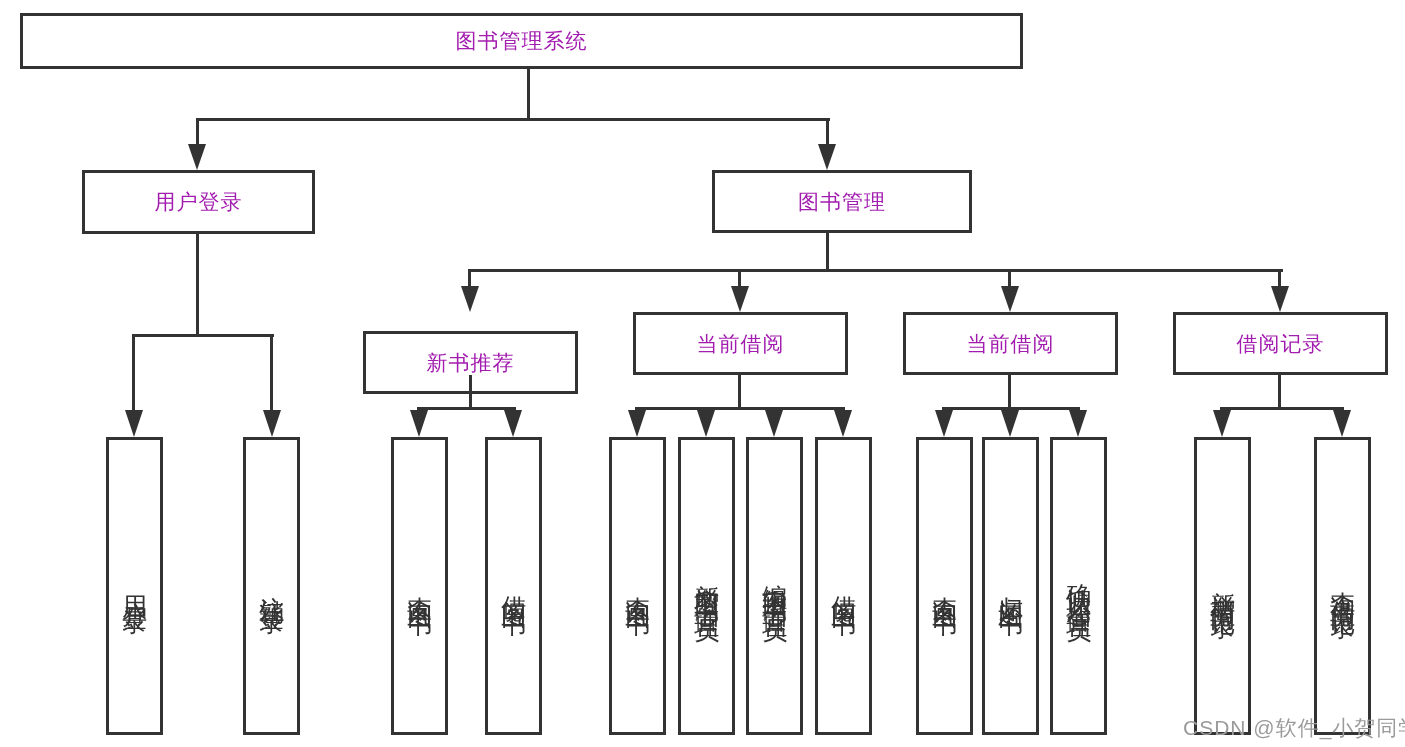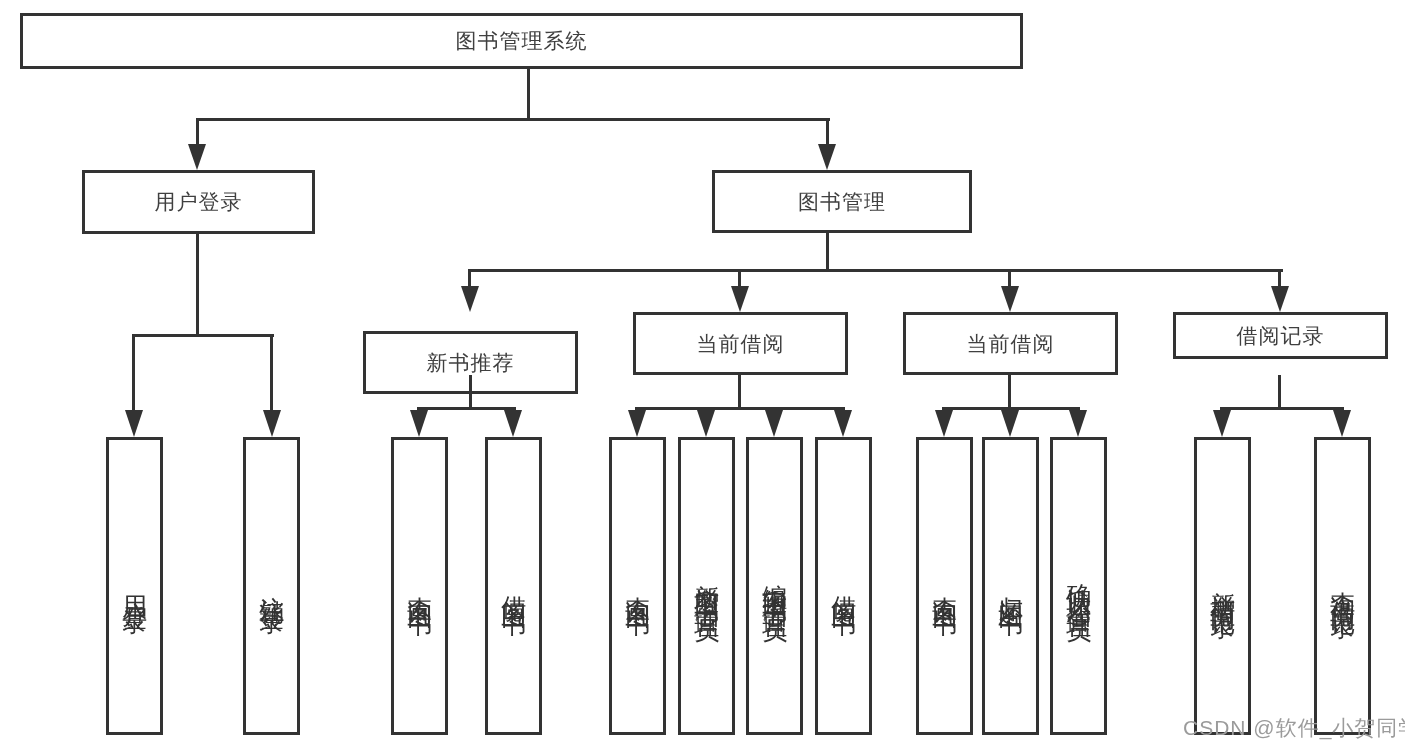--- a/index.html
+++ b/index.html
@@ -9,21 +9,21 @@
     background:#ffffff;
     overflow:hidden;
     font-family:"Liberation Sans","DejaVu Sans",sans-serif;
   }
   .box{
     position:absolute;
     box-sizing:border-box;
     border:3px solid #333333;
     background:#ffffff;
     display:flex;align-items:center;justify-content:center;
-    font-size:21px;color:#404040;
+    font-size:21px;color:#a21caf;
     letter-spacing:1px;
     white-space:nowrap;
   }
   .vbox{
     position:absolute;
     box-sizing:border-box;
     border:3px solid #333333;
     background:#ffffff;
     display:flex;align-items:center;justify-content:center;
     overflow:hidden;
@@ -95,21 +95,21 @@
 
   <div class="box" style="left:363px;top:312px;width:215px;height:63px;margin-top:19px;">
     <span>新书推荐</span>
   </div>
   <div class="box" style="left:633px;top:312px;width:215px;height:63px;">
     <span>当前借阅</span>
   </div>
   <div class="box" style="left:903px;top:312px;width:215px;height:63px;">
     <span>当前借阅</span>
   </div>
-  <div class="box" style="left:1173px;top:312px;width:215px;height:47px;">
+  <div class="box" style="left:1173px;top:312px;width:215px;height:63px;">
     <span>借阅记录</span>
   </div>
 
   <div class="vline" style="left:469px;top:375px;height:35px;"></div>
   <div class="hline" style="left:417px;top:407px;width:99px;"></div>
   <div class="arrow" style="left:410px;top:410px;"></div>
   <div class="arrow" style="left:504px;top:410px;"></div>
 
   <div class="vline" style="left:738px;top:375px;height:35px;"></div>
   <div class="hline" style="left:635px;top:407px;width:210px;"></div>

